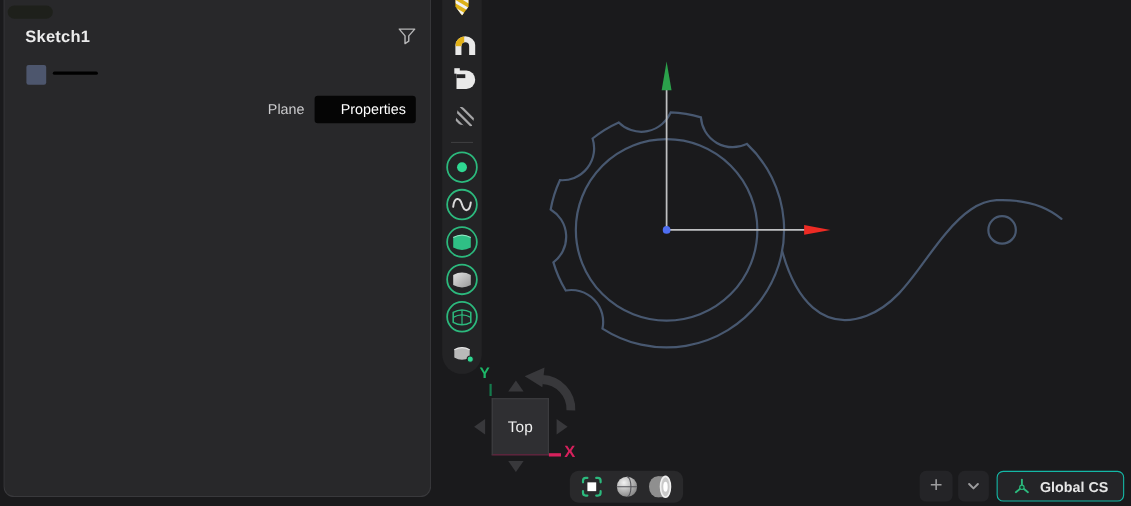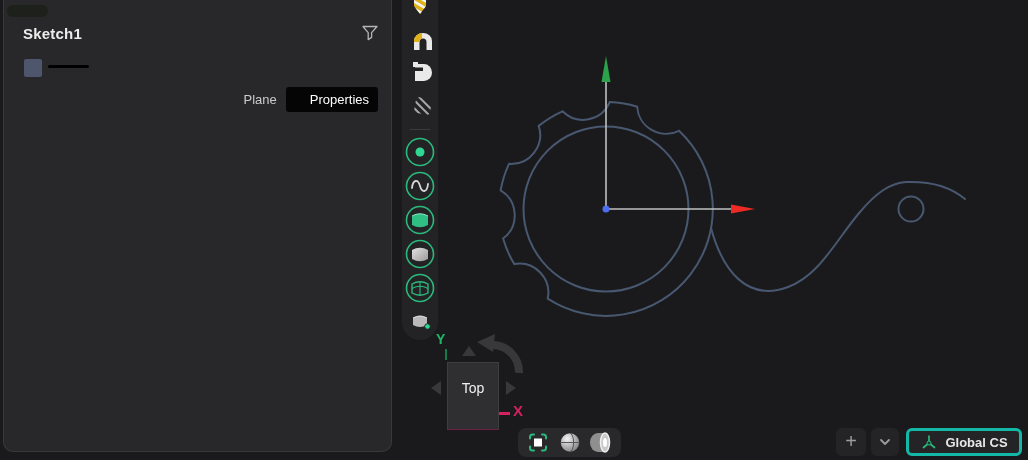--- a/index.html
+++ b/index.html
@@ -46,21 +46,21 @@
   .tab.active { background:#050505; color:#ffffff;padding-left:24px; }
 
   
   .toolbar {
     position:absolute; left:402px; top:-24px; width:36px; height:364px;
     background:#232325; border-radius:18px; z-index:3;
   }
 
   
   .cube-face {
-    position:absolute; left:447px; top:362px; width:52px; height:68px;
+    position:absolute; left:447px; top:362px; width:52px; height:52px;
     background:#2f2f32; border:1px solid #3e3e41; border-bottom-color:#6e2140;
     color:#f0f0f0; font-size:14px; text-align:center; line-height:50px; z-index:2; cursor:pointer;
   }
   .axis-y-label { position:absolute; left:436px; top:331px; font-size:14px; font-weight:bold; color:#1db768; z-index:2; }
   .axis-y-tick  { position:absolute; left:445px; top:349px; width:2px; height:11px; background:#157a4c; z-index:2; }
   .axis-x-dash  { position:absolute; left:499px; top:412px; width:11px; height:3px; background:#d6215c; z-index:2; }
   .axis-x-label { position:absolute; left:513px; top:402px; font-size:15px; font-weight:bold; color:#d6215c; z-index:2; }
 
   
   .view-pill {
@@ -70,21 +70,21 @@
 
   
   .btn {
     position:absolute; top:428px; height:28px; background:#242427;
     border-radius:6px; display:flex; align-items:center; justify-content:center;
     color:#9c9c9e; cursor:pointer; z-index:2;
   }
   .btn-plus { left:836px; width:30px; font-size:20px; font-weight:400; padding-bottom:2px; }
   .btn-chevron { left:871px; width:28px; }
   .btn-cs {
-    left:906px; width:116px; border:3px solid #14b8a6; gap:7px;
+    left:906px; width:116px; border:1px solid #14b8a6; gap:7px;
     color:#e6e6e6; font-size:13px; font-weight:bold;
   }
 </style>
 </head>
 <body>
 
 <svg id="viewport-svg" width="1028" height="460" viewBox="0 0 1028 460">
 
   <g fill="none" stroke="#485870" stroke-width="2" stroke-linecap="round">
     <path d="M 547.7 298.7

